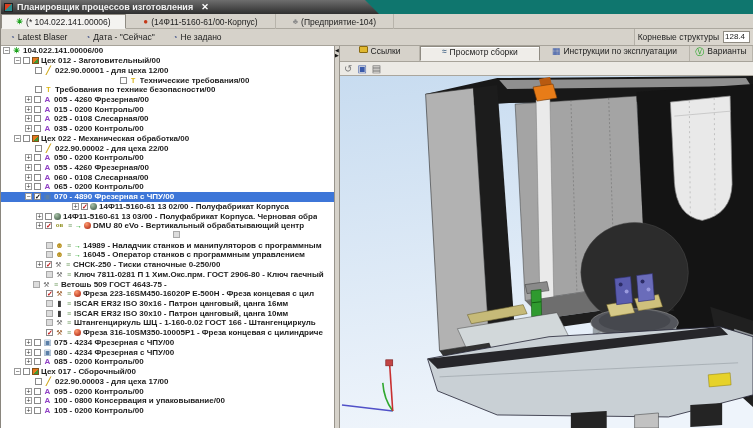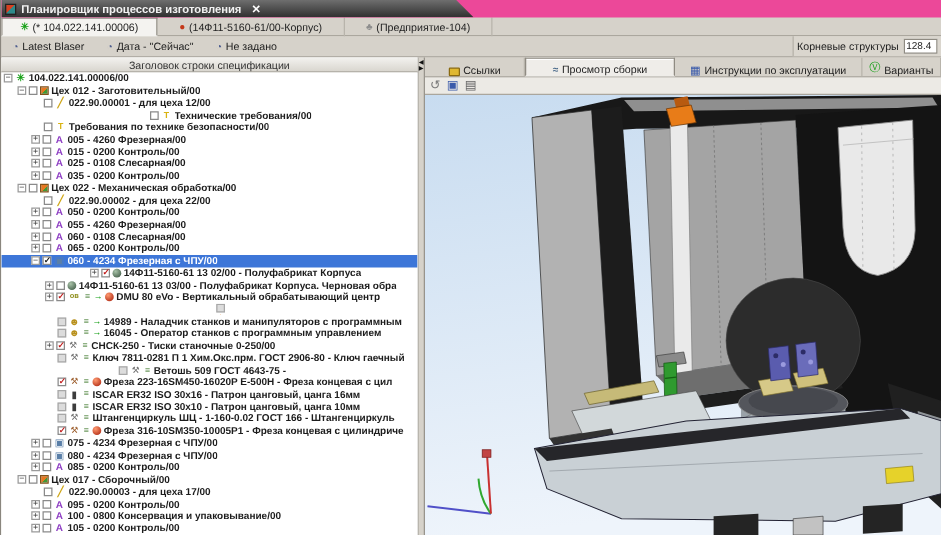--- a/index.html
+++ b/index.html
@@ -1,21 +1,21 @@
 <!DOCTYPE html>
 <html><head>
 <meta charset="utf-8">
 <style>
   * { box-sizing: border-box; margin: 0; padding: 0; }
   html,body { width:753px; height:428px; overflow:hidden; }
   body { font-family:"Liberation Sans", sans-serif; background:#d6d2ca; color:#1d1d1d; }
   #app { position:relative; width:753px; height:428px; border-left:1px solid #8a867e; overflow:hidden; }
 
   
-  .titlebar { position:relative; height:14px; background:#ec4899; }
+  .titlebar { position:relative; height:14px; background:#0f766e; }
   .titletab { position:absolute; left:0; top:0; height:14px; width:378px;
     background:linear-gradient(#6e6e6e,#2f2f2f); color:#f2f2f2;
     clip-path:polygon(0 0, 364px 0, 378px 100%, 0 100%);
     display:flex; align-items:center; font-size:9px; font-weight:bold; padding-left:3px; }
   .appicon { width:9px; height:9px; margin-right:4px; flex:none;
     background:linear-gradient(135deg,#d84020 45%,#2e8a8a 45%); border:1px solid #222; }
   .closex { margin-left:8px; font-size:9px; color:#fff; cursor:pointer; }
 
   
   .doctabs { height:15px; background:#d6d2ca; border-bottom:1px solid #aba79e; display:flex; }
@@ -73,21 +73,21 @@
   .ti-arrow { color:#17a017; font-weight:bold; font-size:7px; width:7px; }
   .ti-sphere { width:7px; height:7px; border-radius:50%; background:radial-gradient(circle at 35% 30%,#ff9a70,#a51b08); }
   .tlabel { overflow:hidden;font-weight:bold; }
 
   .splitter { width:5px; background:#d6d2ca; border-right:1px solid #98948c; display:flex; flex-direction:column; align-items:center; padding-top:2px; }
   .splitarrow { font-size:5px; line-height:5px; color:#111; cursor:pointer; }
 
   
   .rightpane { flex:1; display:flex; flex-direction:column; background:#d6d2ca; overflow:hidden; }
   .rtabs { height:16px; flex:none; display:flex; background:#d6d2ca; border-bottom:1px solid #a7a39a; }
-  .rtab { flex:1; display:flex; align-items:flex-end; justify-content:center; gap:3px; font-size:8.5px; color:#222; border-right:1px solid #b8b4ab; }
+  .rtab { flex:1; display:flex; align-items:flex-start; justify-content:center; gap:3px; font-size:8.5px; color:#222; border-right:1px solid #b8b4ab; }
   .rtab.active { background:#efede9; border:1px solid #8f8b82; border-bottom:1px solid #efede9; box-shadow:inset 0 1px 0 #fff; }
   .ic-links { width:9px; height:7px; background:#e0b830; border:1px solid #8a6a10; border-radius:1px; position:relative; }
   .ic-preview { color:#4a6a8a; font-size:8px; font-weight:bold; }
   .ic-instr { color:#3a5aaa; font-size:9px; }
   .ic-var { color:#17a017; font-size:9px; }
   .viewtools { height:14px; flex:none; background:#eceae5; border-bottom:1px solid #aaa69d; display:flex; align-items:center; gap:5px; padding-left:4px; }
   .vticon { font-size:10px; line-height:10px; cursor:pointer; }
   .vt-sync { color:#7a7a7a; }
   .vt-mon { color:#3a5aaa; }
   .vt-save { color:#666; }
@@ -138,21 +138,20 @@
     <div class="tbspacer"></div>
     <div class="rootbox">
       <span>Корневые структуры</span>
       <span class="rootinput">128.4</span>
     </div>
   </div>
 
   <div class="main">
 
     <div class="leftpane">
-      <div class="colheader">Заголовок строки спецификации</div>
       <div class="tree">
           <div class="trow" style="padding-left: 2px;">
             <span class="exp">−</span>
             <span class="ti ti-root">✳</span>
             <span class="tlabel">104.022.141.00006/00</span>
           </div>
           <div class="trow" style="padding-left: 13px;">
             <span class="exp">−</span>
             <span class="cb cb-un"></span>
             <span class="ti ti-shop"></span>
@@ -233,21 +232,21 @@
           <div class="trow" style="padding-left: 24px;">
             <span class="exp">+</span>
             <span class="cb cb-un"></span>
             <span class="ti ti-opA">A</span>
             <span class="tlabel">065 - 0200   Контроль/00</span>
           </div>
           <div class="trow sel" style="padding-left: 24px;">
             <span class="exp">−</span>
             <span class="cb cb-dark">✓</span>
             <span class="ti ti-cnc">▣</span>
-            <span class="tlabel">060 - 4234   Фрезерная с ЧПУ/00</span>
+            <span class="tlabel">070 - 4890   Фрезерная с ЧПУ/00</span>
           </div>
           <div class="trow" style="padding-left: 35px; margin-left: 36px;">
             <span class="exp">+</span>
             <span class="cb cb-red">✓</span>
             <span class="ti ti-part"></span>
             <span class="tlabel">14Ф11-5160-61 13 02/00 - Полуфабрикат Корпуса</span>
           </div>
           <div class="trow" style="padding-left: 35px;">
             <span class="exp">+</span>
             <span class="cb cb-un"></span>
@@ -293,21 +292,21 @@
             <span class="ti ti-list">≡</span>
             <span class="tlabel">СНСК-250 - Тиски станочные 0-250/00</span>
           </div>
           <div class="trow" style="padding-left: 35px;">
             <span class="expsp"></span>
             <span class="cb cb-dis"></span>
             <span class="ti ti-wrench">⚒</span>
             <span class="ti ti-list">≡</span>
             <span class="tlabel">Ключ 7811-0281 П 1 Хим.Окс.прм. ГОСТ 2906-80 - Ключ гаечный</span>
           </div>
-          <div class="trow" style="padding-left: 40px; margin-left: 44px;">
+          <div class="trow" style="padding-left: 22px;">
             <span class="expsp"></span>
             <span class="cb cb-dis"></span>
             <span class="ti ti-wrench">⚒</span>
             <span class="ti ti-list">≡</span>
             <span class="tlabel">Ветошь 509 ГОСТ 4643-75 -</span>
           </div>
           <div class="trow" style="padding-left: 35px;">
             <span class="expsp"></span>
             <span class="cb cb-red">✓</span>
             <span class="ti ti-frez">⚒</span>

